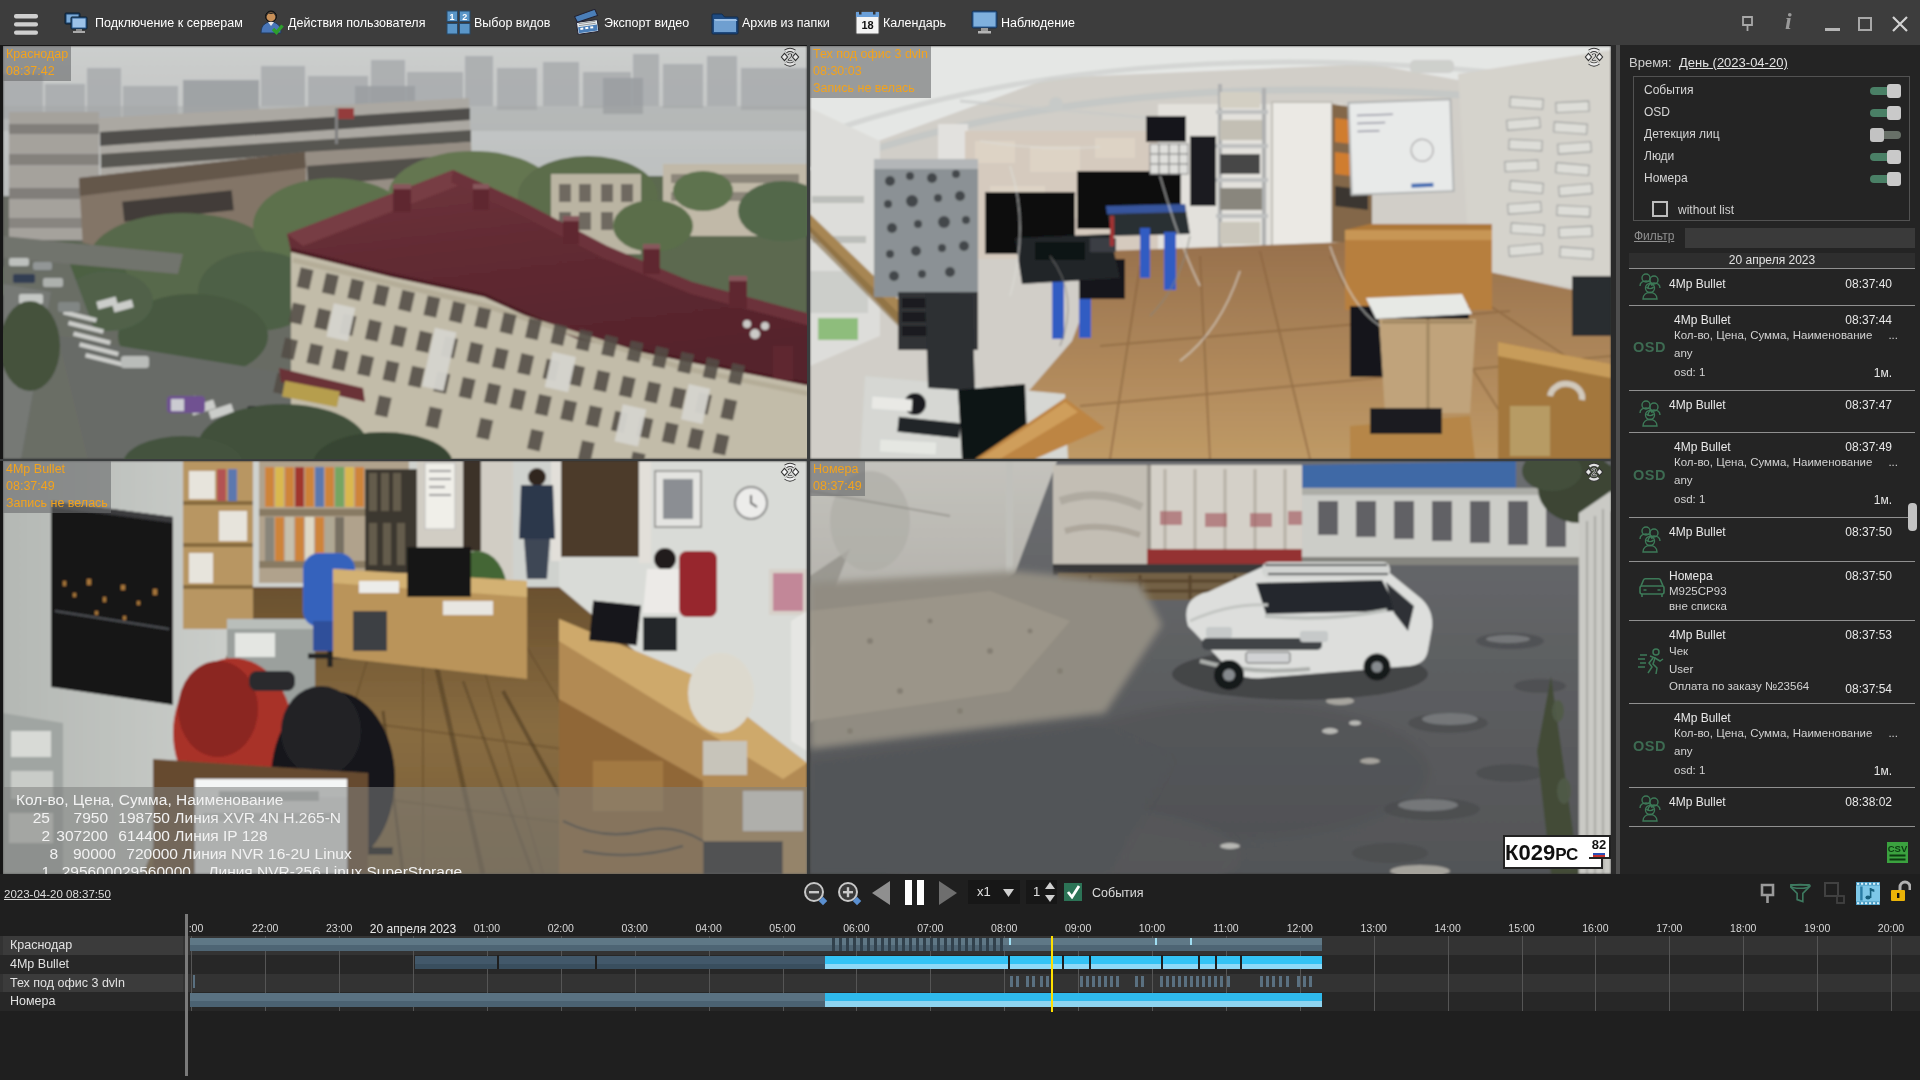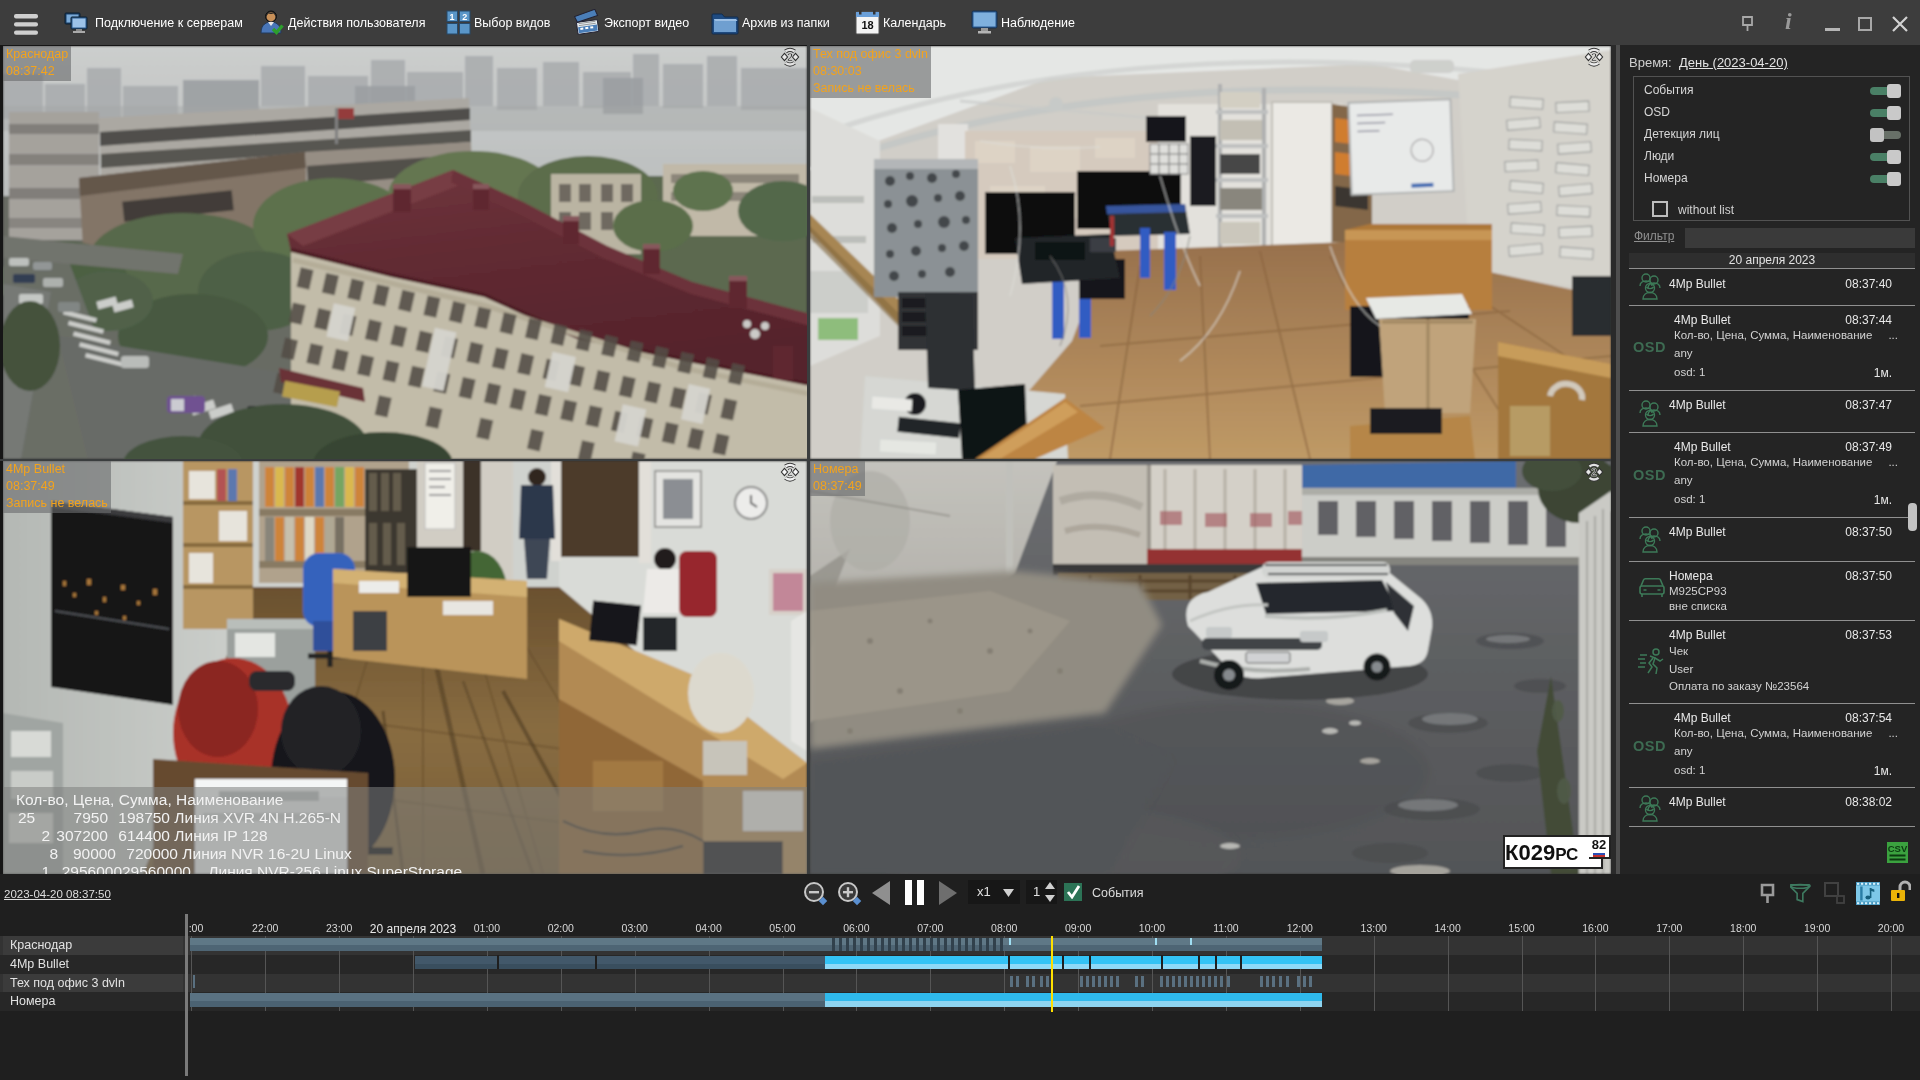--- a/index.html
+++ b/index.html
@@ -797,21 +797,21 @@
         <g stroke="#2c2c2c" stroke-width="2.5" fill="none" opacity="0.85">
           <path d="M560 360 q 40 20 80 10 q 30 -8 60 10"></path>
           <path d="M580 390 q 50 10 100 -5"></path>
         </g>
         </g>
       </svg>
       <div class="ovl">4Mp Bullet<br>08:37:49<br>Запись не велась</div>
       <div class="abs" style="left:0;top:326px;width:804px;height:87px;background:rgba(125,128,126,0.55);z-index:4"></div>
       <div class="abs" style="left:0;top:330px;width:804px;z-index:6;color:#f2f2f2;font-size:15.5px;line-height:17.8px;white-space:pre">
         <div style="position:absolute;left:13px;top:0">Кол-во, Цена, Сумма, Наименование</div>
-        <div style="position:absolute;left:0px;top:18px"><span style="display:inline-block;width:47px;text-align:center">25</span><span style="display:inline-block;width:58px;text-align:right">7950</span><span style="display:inline-block;width:62px;text-align:right">198750</span> Линия XVR 4N H.265-N</div>
+        <div style="position:absolute;left:0px;top:18px"><span style="display:inline-block;width:47px;text-align:right">25</span><span style="display:inline-block;width:58px;text-align:right">7950</span><span style="display:inline-block;width:62px;text-align:right">198750</span> Линия XVR 4N H.265-N</div>
         <div style="position:absolute;left:0px;top:36px"><span style="display:inline-block;width:47px;text-align:right">2</span><span style="display:inline-block;width:58px;text-align:right">307200</span><span style="display:inline-block;width:62px;text-align:right">614400</span> Линия IP 128</div>
         <div style="position:absolute;left:8px;top:54px"><span style="display:inline-block;width:47px;text-align:right">8</span><span style="display:inline-block;width:58px;text-align:right">90000</span><span style="display:inline-block;width:62px;text-align:right">720000</span> Линия NVR 16-2U Linux</div>
         <div style="position:absolute;left:0px;top:72px"><span style="display:inline-block;width:47px;text-align:right">1</span><span style="display:inline-block;width:72px;text-align:right">2956000</span><span style="display:inline-block;width:82px;text-align:left">29560000</span> Линия NVR-256 Linux SuperStorage</div>
       </div>
       <svg class="spin" viewBox="0 0 22 22">
           <path d="M6 5 a8.5 8.5 0 0 1 10 0" stroke="#3a3a3a" stroke-width="4.6" fill="none"></path>
           <path d="M6 5 a8.5 8.5 0 0 1 10 0" stroke="#f2f2f2" stroke-width="2.6" fill="none"></path>
           <path d="M6 17.5 a8.5 8.5 0 0 0 10 0" stroke="#3a3a3a" stroke-width="4.6" fill="none"></path>
           <path d="M6 17.5 a8.5 8.5 0 0 0 10 0" stroke="#f2f2f2" stroke-width="2.6" fill="none"></path>
           <path d="M1.5 11 l3.4 -4 l3.4 4 l-3.4 4 Z" fill="#f8f8f8" stroke="#333" stroke-width="1.2"></path>
@@ -1095,21 +1095,21 @@
 <path d="M3 8 h7 M1 12 h7 M3 16 h6 M1 20 h7" stroke-width="1.3"></path>
           </svg></div>
         <div class="ev-name" style="left:53px;top:583px">4Mp Bullet</div>
         <div class="ev-time" style="top:583px">08:37:53</div>
         <div class="ev-sub" style="left:53px;top:600px">Чек</div>
         <div class="ev-sub" style="left:53px;top:618px">User</div>
         <div class="ev-sub" style="left:53px;top:635px">Оплата по заказу №23564</div>
         <div class="sep" style="top:742px"></div>
         <div class="osdbadge" style="top:693px">OSD</div>
         <div class="ev-name" style="left:58px;top:666px">4Mp Bullet</div>
-        <div class="ev-time" style="top:666px">08:37:54</div>
+        <div class="ev-time" style="top:637px">08:37:54</div>
         <div class="ev-sub" style="left:58px;top:682px">Кол-во, Цена, Сумма, Наименование&nbsp;&nbsp;&nbsp;&nbsp;&nbsp;...</div>
         <div class="ev-sub" style="left:58px;top:700px">any</div>
         <div class="ev-sub" style="left:58px;top:719px">osd: 1</div>
         <div class="ev-time" style="top:719px">1м.</div>
         <div class="sep" style="top:781px"></div>
         <div class="sb" style="left:21px;top:748px"><svg width="28" height="29" viewBox="0 0 28 29" fill="none" stroke="#3d7a58" stroke-width="1.4">
 <circle cx="9" cy="7" r="4"></circle>
             <path d="M3 15 c0-3 2.5-5 6-5 s6 2 6 5"></path>
 <circle cx="17" cy="9" r="4"></circle>
             <path d="M11 17 c0-3 2.5-5 6-5 s6 2 6 5"></path>

